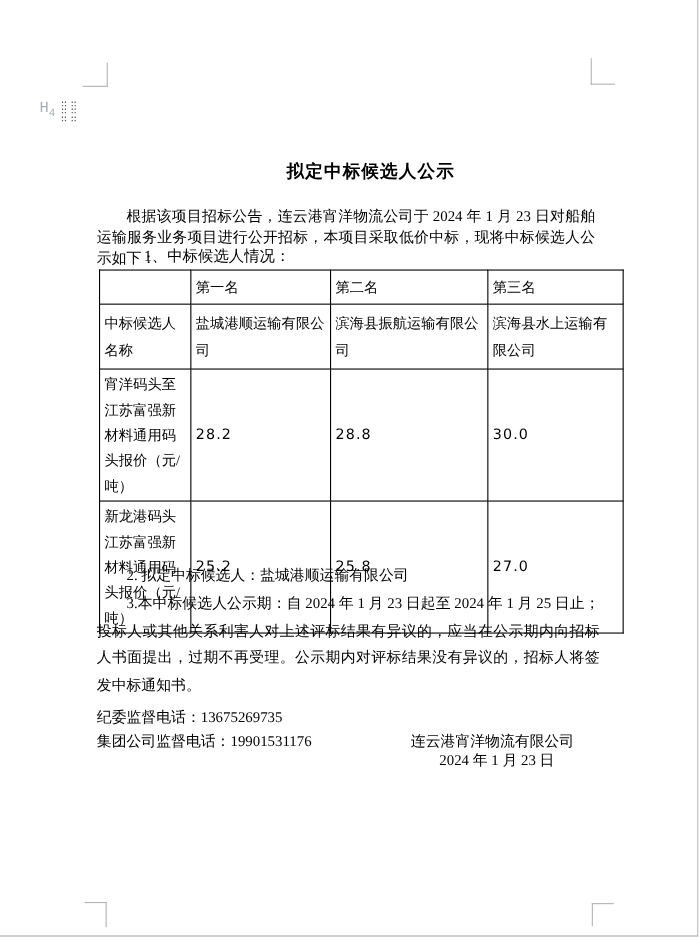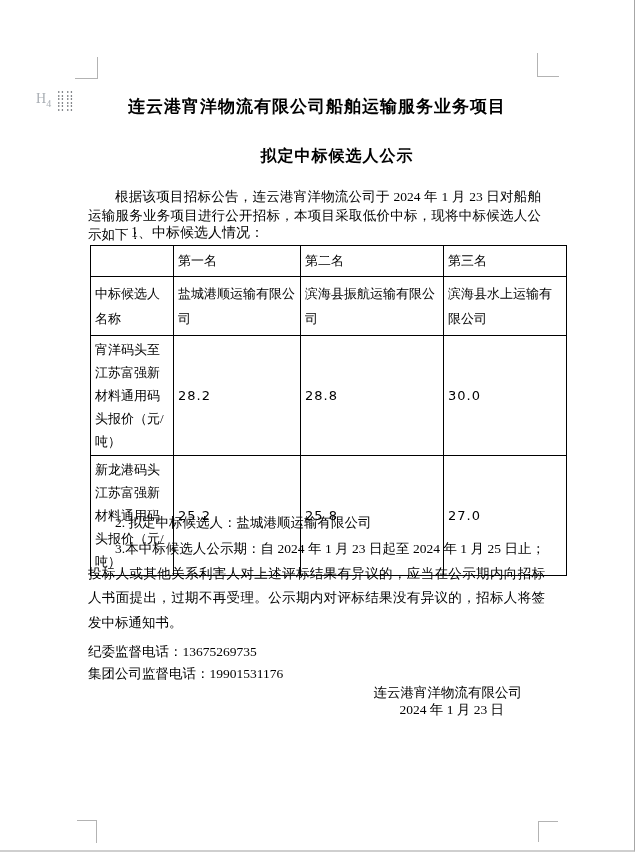--- a/index.html
+++ b/index.html
@@ -10,21 +10,21 @@
     font-family:"Liberation Serif","DejaVu Serif",serif;
   }
   
   .mark { position:absolute; pointer-events:none; }
   .mark-tl { left:75px;  top:57px;  width:22px; height:21px; border-right:1px solid #b3b3b3; border-bottom:1px solid #b3b3b3; }
   .mark-tr { left:537px; top:53px;  width:21px; height:23px; border-left:1px solid  #b3b3b3; border-bottom:1px solid #b3b3b3; }
   .mark-bl { left:77px;  top:820px; width:19px; height:22px; border-right:1px solid #b3b3b3; border-top:1px solid    #b3b3b3; }
   .mark-br { left:538px; top:821px; width:19px; height:20px; border-left:1px solid  #b3b3b3; border-top:1px solid    #b3b3b3; }
 
   .anchor-area { position:absolute; left:36px; top:91px; display:flex; gap:5px; align-items:flex-end;
-                 font-family:Liberation Serif, serif; }
+                 font-family:Liberation Mono, monospace; }
   .style-label { color:#a9aeb4; font-size:14px; line-height:16px; }
   .style-label sub { font-size:10px; }
   .dots { display:grid; grid-template-columns:repeat(2,9px); grid-auto-rows:7px; color:#5f6368;
           font-size:9px; line-height:7px; cursor:move; }
 
   .title    { position:absolute; left:0; right:0; top:95px;  text-align:center; font-size:17px; font-weight:700; letter-spacing:1px; }
   .subtitle { position:absolute; left:0; right:0; top:146px; text-align:center; font-size:16px; font-weight:700; letter-spacing:1px;padding-left:40px; }
 
   .intro    { position:absolute; left:88px; top:187px; width:453px; font-size:13.5px; line-height:19px; text-align:justify; text-indent:27px; }
   .section1 { position:absolute; left:115px; top:224px; font-size:14px;padding-left:16px; }
@@ -37,21 +37,21 @@
   tr.r-names td { line-height:25px; }
   tr.r-price1 { height:88px; }
   tr.r-price2 { height:85px; }
   td.c-rowlabel  { line-height:25px; }
   td.c-pricelabel { text-align:left; font-size:12px; line-height:23px; padding:2px 3px 2px 5px; }
   td.c-num { font-family:"DejaVu Sans","Liberation Sans",sans-serif; font-size:12px; letter-spacing:1px; }
 
   .section2 { position:absolute; left:115px; top:514px; font-size:13.5px; }
   .section3 { position:absolute; left:88px; top:537px; width:457px; font-size:13.5px; line-height:24.5px; text-align:justify; text-indent:27px; }
   .phones   { position:absolute; left:88px; top:629px; font-size:13.5px; line-height:22px;margin-top:12px; }
-  .signature { position:absolute; right:112px; top:684px; text-align:right; font-size:13.5px; line-height:17px; }
+  .signature { position:absolute; right:112px; top:665px; text-align:right; font-size:13.5px; line-height:17px; }
   .sign-date { padding-right:18px; }
 </style>
 </head>
 <body>
 
 <div class="page">
 
   <div class="mark mark-tl"></div>
   <div class="mark mark-tr"></div>
   <div class="mark mark-bl"></div>
@@ -62,21 +62,20 @@
     <span class="dots">
       <span>∷</span>
       <span>∷</span>
       <span>∷</span>
       <span>∷</span>
       <span>∷</span>
       <span>∷</span>
     </span>
   </div>
 
-  <div class="title">连云港宵洋物流有限公司船舶运输服务业务项目</div>
   <div class="subtitle">拟定中标候选人公示</div>
 
   <div class="intro">根据该项目招标公告，连云港宵洋物流公司于 2024 年 1 月 23 日对船舶运输服务业务项目进行公开招标，本项目采取低价中标，现将中标候选人公示如下：</div>
   <div class="section1">1、中标候选人情况：</div>
 
   <table class="bid-table">
     <colgroup>
       <col style="width:83px">
         <col style="width:127px">
         <col style="width:143px">

